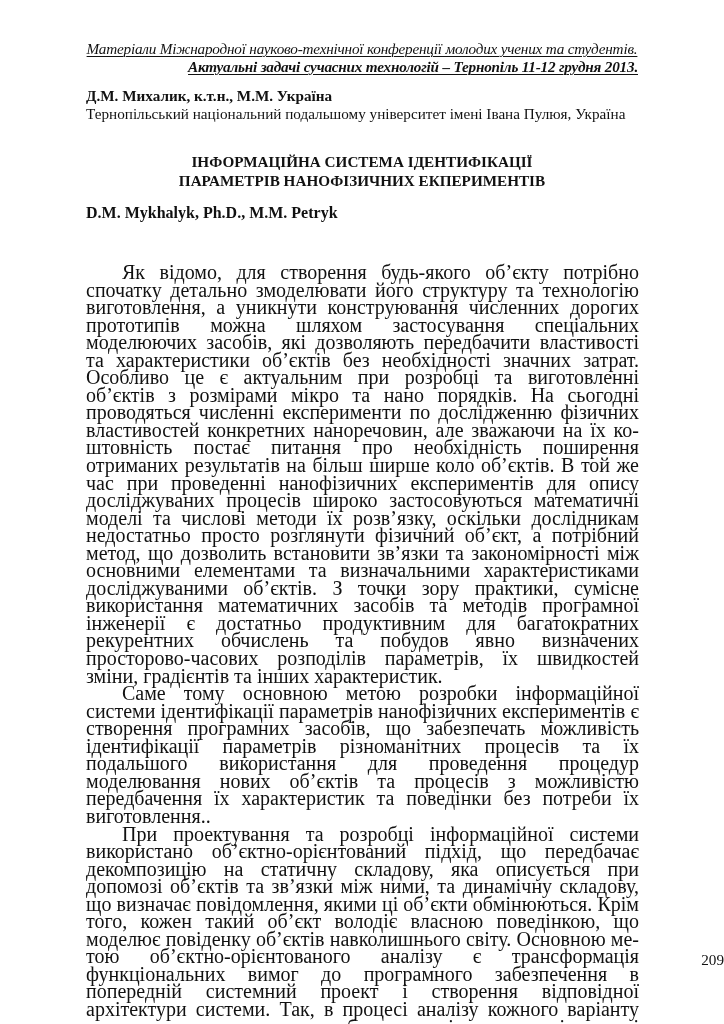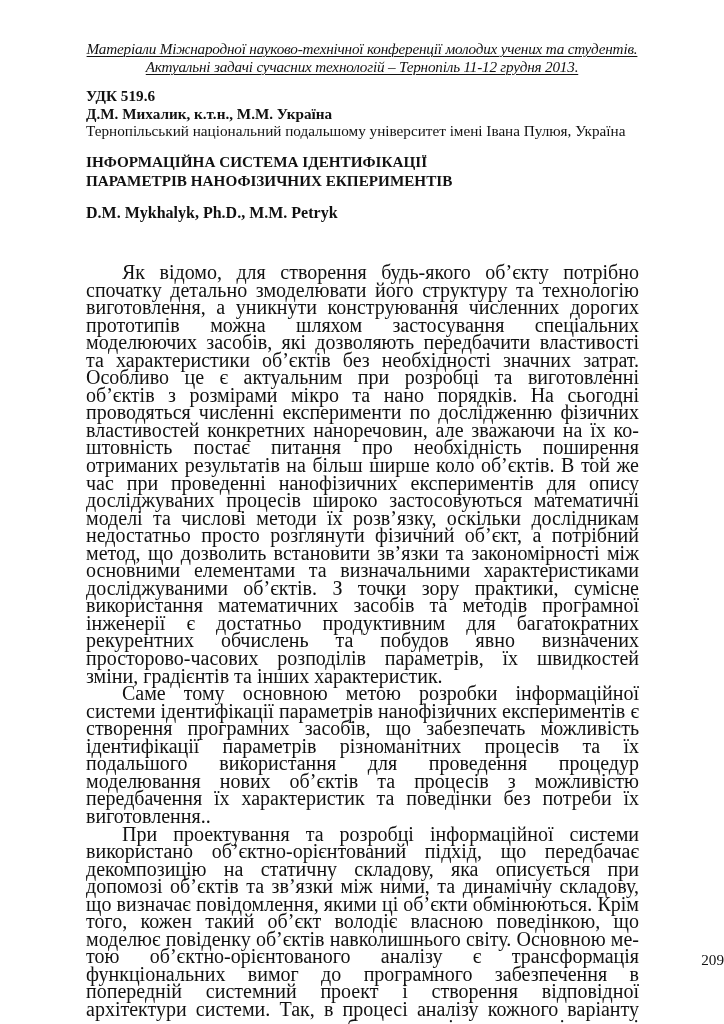--- a/index.html
+++ b/index.html
@@ -31,38 +31,39 @@
       letter-spacing: -0.2px;
     }
     .running-header .line {
       display: block;
       text-decoration: underline;
       text-underline-offset: 1.5px;
       text-decoration-thickness: 1px;
       white-space: nowrap;
     }
     .running-header .line.l1 { text-align: center; }
-    .running-header .line.l2 { text-align: center; }
+    .running-header .line.l2 { text-align: right; font-weight: bold; }
 
     .meta {
       position: absolute;
       left: 86px;
       width: 560px;
       top: 87px;
       font-size: 15.2px;
       line-height: 17.5px;
     }
     .meta .udk, .meta .authors { font-weight: bold; display: block; }
     .meta .affil { display: block; }
 
     .title-ua {
       position: absolute;
       left: 86px;
       width: 552px;
       top: 152px;
+      text-align: center;
       font-weight: bold;
       font-size: 15.2px;
       line-height: 19px;
     }
     .title-ua span { display: block; }
 
     .authors-en {
       position: absolute;
       left: 86px;
       top: 204px;
@@ -112,21 +113,20 @@
 <body>
 
 <div class="page">
 
   <div class="running-header">
     <span class="line l1">Матеріали Міжнародної науково-технічної конференції молодих учених та студентів.</span>
     <span class="line l2">Актуальні задачі сучасних технологій – Тернопіль 11-12 грудня 2013.</span>
   </div>
 
   <div class="meta">
-    <span class="udk">УДК 519.6</span>
     <span class="authors">Д.М. Михалик, к.т.н., М.М. Україна</span>
     <span class="affil">Тернопільський національний подальшому університет імені Івана Пулюя, Україна</span>
   </div>
 
   <div class="title-ua">
     <span>ІНФОРМАЦІЙНА СИСТЕМА ІДЕНТИФІКАЦІЇ</span>
     <span>ПАРАМЕТРІВ НАНОФІЗИЧНИХ ЕКПЕРИМЕНТІВ</span>
   </div>
 
   <div class="authors-en">D.M. Mykhalyk, Ph.D., M.M. Petryk</div>

